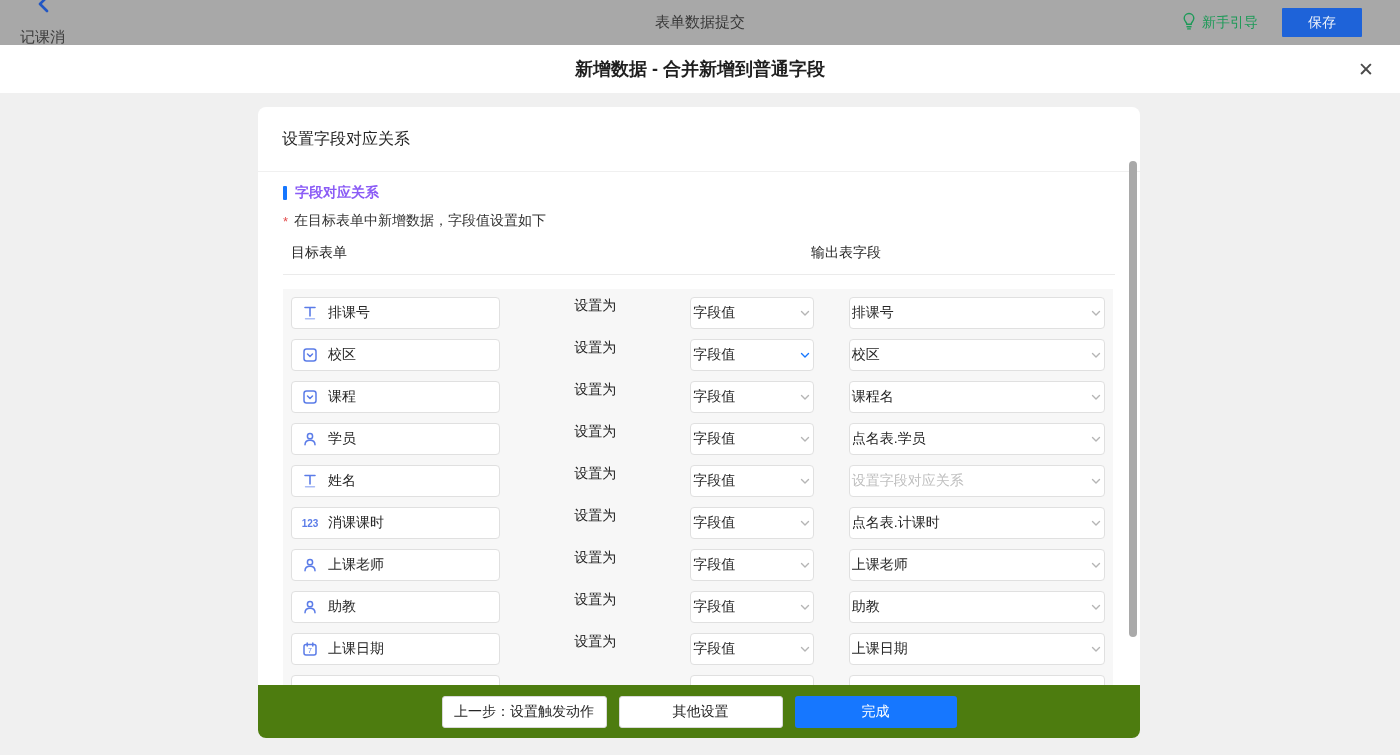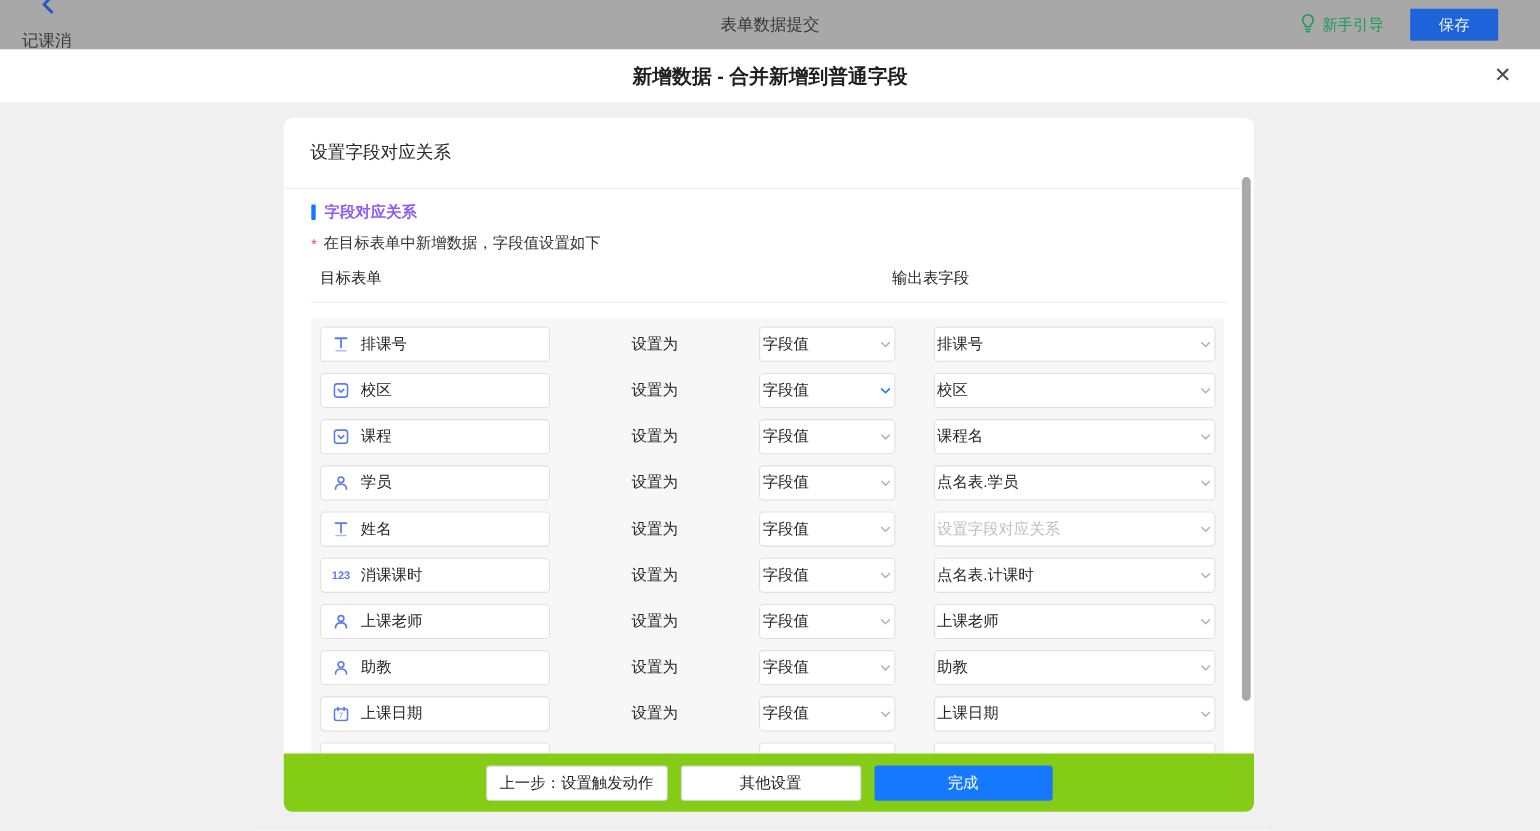--- a/index.html
+++ b/index.html
@@ -46,21 +46,21 @@
   .card-body { position:absolute; top:53px; left:0; right:0; bottom:53px; overflow:hidden; }
   .section-title { margin:24px 0 0 25px; display:flex; align-items:center; gap:8px; font-weight:bold; font-size:14px; color:#8b5cf6; }
   .accent-bar { width:4px; height:14px; background:#1677ff; border-radius:1px; }
   .section-note { margin:10px 0 0 25px; font-size:14px; color:#333; display:flex; align-items:center; }
   .req-mark { color:#e34d4d; margin-right:6px; font-size:13px; }
   .col-headers { position:relative; margin:14px 25px 0 25px; height:20px; font-size:14px; color:#262626; }
   .col-left { margin-left:8px; }
   .col-right { position:absolute; left:528px; top:0; }
   .col-divider { margin:10px 25px 0 25px; border-top:1px solid #ebebeb; height:0; }
   .rows-wrap { margin:14px 27px 0 25px; background:#f7f7f7; padding:8px; }
-  .map-row { display:flex; align-items:center; height:32px; margin-bottom:10px;gap:25px; }
+  .map-row { display:flex; height:32px; margin-bottom:10px;gap:25px; }
   .field-box {
     width:220px; height:32px; background:#fff; border:1px solid #e0e0e0; border-radius:4px;
     display:flex; align-items:center; padding-left:10px; gap:10px; font-size:14px; color:#262626; cursor:pointer;
   }
   .ficon { display:flex; align-items:center; justify-content:center; width:16px; }
   .num-glyph { font-size:10px; color:#5b7ce8; font-weight:bold; letter-spacing:0; }
   .setas { width:148px; text-align:center; font-size:14px; color:#262626; }
   .dropdown {
     height:32px; background:#fff; border:1px solid #e0e0e0; border-radius:4px;
     display:flex; align-items:center; justify-content:space-between;
@@ -69,21 +69,21 @@
   .dd-mode { width:130px; margin-right:10px; }
   .dd-out { width:270px; }
   .ph { color:#bfbfbf; }
   .chev { color:#b5b5b5; display:flex; align-items:center; }
   .chev.blue { color:#1677ff; }
   .scroll-thumb {
     position:absolute; right:3px; top:54px; width:8px; height:476px;
     background:#a9a9a9; border-radius:4px; cursor:pointer;
   }
   .card-footer {
-    position:absolute; left:0; right:0; bottom:0; height:53px; background:#84cc16;
+    position:absolute; left:0; right:0; bottom:0; height:53px; background:#4d7c0f;
     display:flex; align-items:center; justify-content:center; gap:12px;
     border-radius:0 0 8px 8px;
   }
   .btn { height:32px; border-radius:3px; font-size:14px; cursor:pointer; display:flex; align-items:center; justify-content:center; }
   .btn-outline { background:#fff; border:1px solid #d9d9d9; color:#262626; }
   .btn-primary { background:#1677ff; border:none; color:#fff; }
   .btn-prev { width:165px; }
   .btn-done { width:162px; }
   .btn-other { width:164px; }
 </style>

